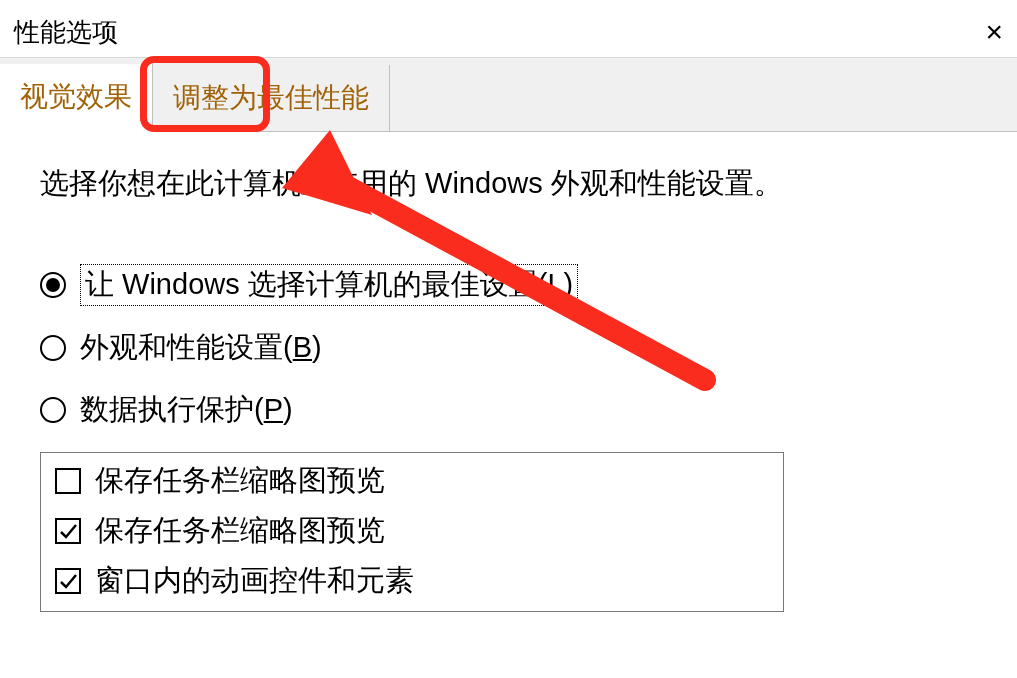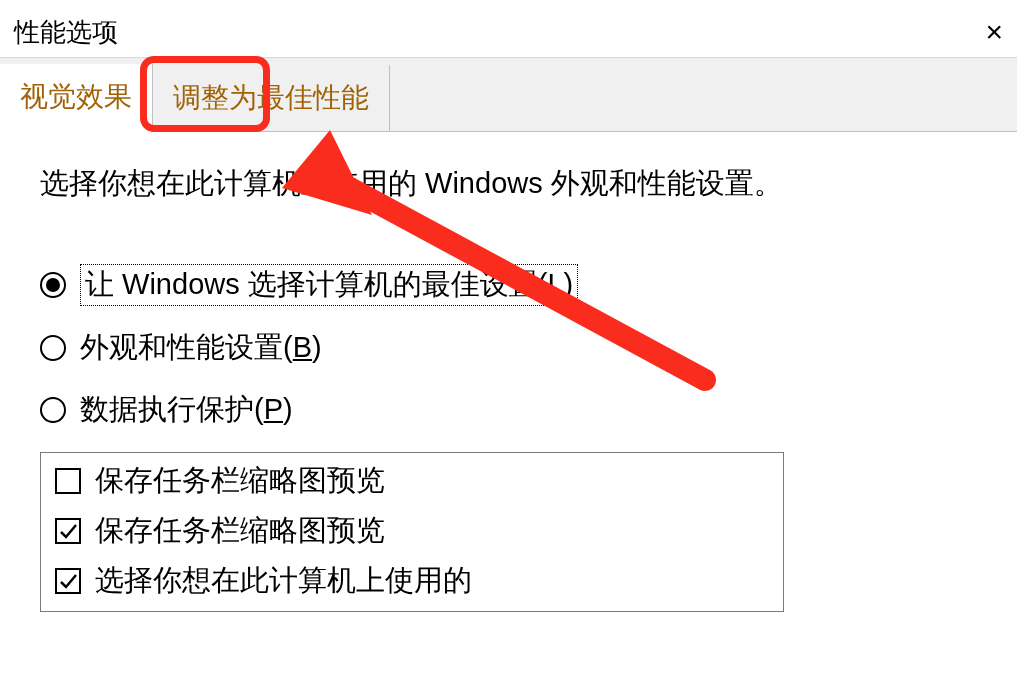--- a/index.html
+++ b/index.html
@@ -174,21 +174,21 @@
           </svg>
       </span>
       <span>保存任务栏缩略图预览</span>
     </div>
     <div class="check-row">
       <span class="checkbox checked">
         <svg width="20" height="20" viewBox="0 0 20 20">
             <polyline points="3,11 8,16 18,4" stroke="#000" stroke-width="2.5" fill="none"></polyline>
           </svg>
       </span>
-      <span>选择你想在此计算机上使用的</span>
+      <span>窗口内的动画控件和元素</span>
     </div>
   </div>
 </div>
 
 <svg class="arrow-overlay" viewBox="0 0 1017 678">
   <defs></defs>
   <polygon points="282,188 330,130 372,215" fill="#fa2c1e"></polygon>
   <line x1="335" y1="180" x2="705" y2="380" stroke="#fa2c1e" stroke-width="22" stroke-linecap="round"></line>
 </svg>
 

